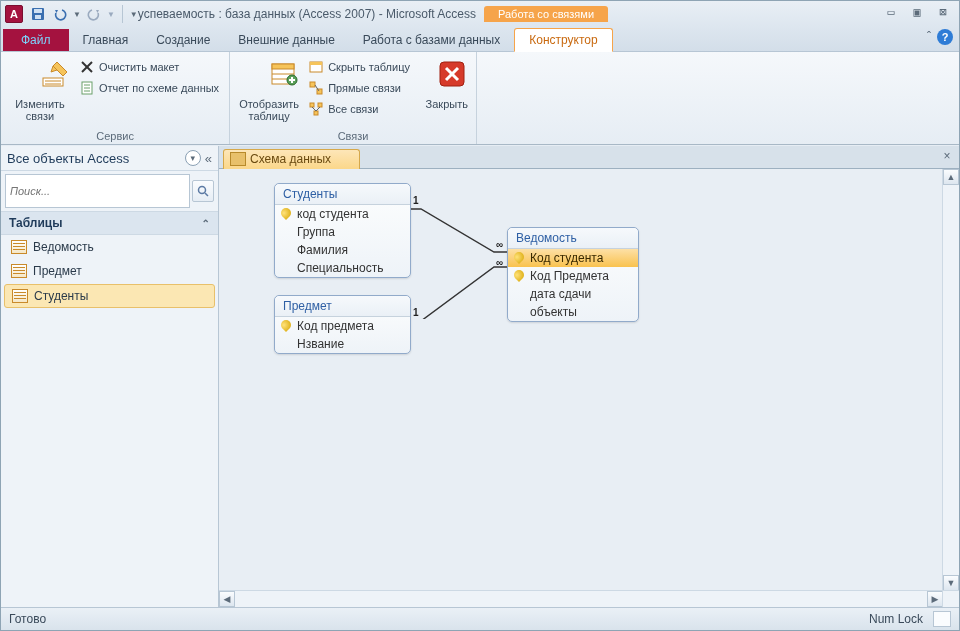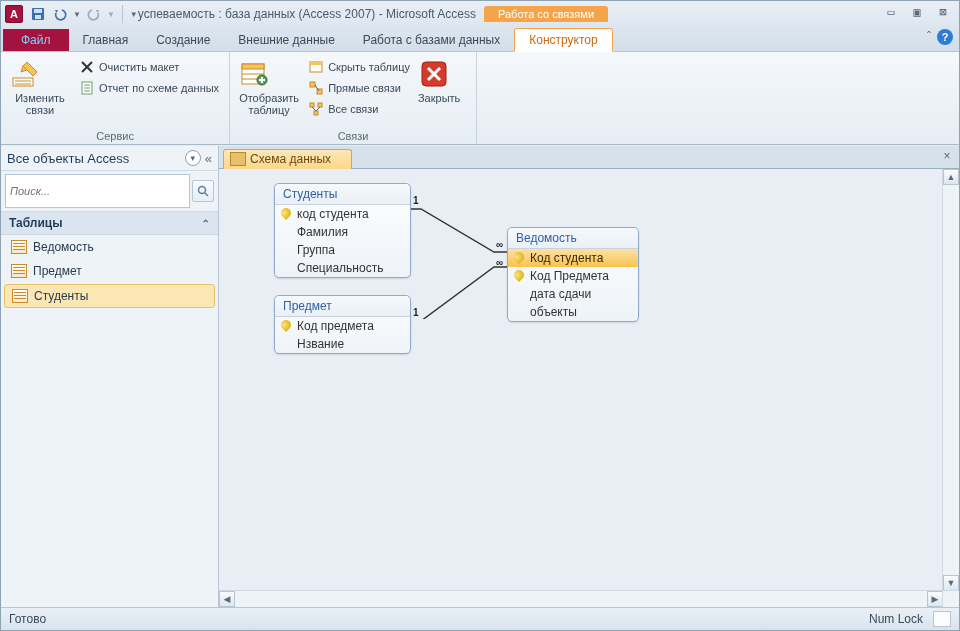--- a/index.html
+++ b/index.html
@@ -22,21 +22,21 @@
 .tab.file{background:#a4123f;color:#7dd3fc;font-weight:normal;padding:4px 18px;margin-left:2px;border-radius:0}
 .tab.context{background:#fff;border:1px solid #f6a44a;border-bottom:1px solid #fff;color:#c96a10;border-radius:3px 3px 0 0;margin-bottom:-1px}
 .help-area{position:absolute;right:6px;top:2px;display:flex;gap:6px;align-items:center}
 .help-area .min-ribbon{color:#5c6b7a}
 .help-area .help{width:16px;height:16px;background:#2e7cd6;color:#fff;border-radius:50%;font-weight:bold;display:flex;align-items:center;justify-content:center;font-size:11px}
 
 .ribbon{height:92px;background:linear-gradient(#f5f8fb,#e6edf4);border-bottom:1px solid #a8b8c6;display:flex}
 .group{border-right:1px solid #c6d2dd;padding:4px 8px 2px 8px;display:flex;flex-direction:column;justify-content:space-between}
 .group-content{display:flex;gap:6px;flex:1}
 .group-label{text-align:center;font-size:11px;color:#5c6b7a;padding-top:2px}
-.big-btn{display:flex;flex-direction:column;align-items:flex-start;justify-content:flex-start;width:62px;text-align:center;font-size:11px;color:#3a4a5a;padding-top:2px;gap:2px}
+.big-btn{display:flex;flex-direction:column;align-items:flex-end;justify-content:flex-start;width:62px;text-align:center;font-size:11px;color:#3a4a5a;padding-top:2px;gap:8px}
 .big-btn .icon{width:32px;height:32px;display:flex;align-items:center;justify-content:center}
 .small-btns{display:flex;flex-direction:column;gap:3px;justify-content:flex-start;padding-top:2px}
 .small-btn{display:flex;align-items:center;gap:4px;font-size:11px;color:#3a4a5a;padding:1px 2px}
 .small-btn .si{width:16px;height:16px;display:flex;align-items:center;justify-content:center}
 
 .body{flex:1;display:flex;min-height:0;border-top:1px solid #e6edf4}
 
 .nav{width:217px;background:#eef3f8;border-right:1px solid #b7c6d4;display:flex;flex-direction:column}
 .nav-header{display:flex;align-items:center;padding:4px 6px;color:#1f3b5a;font-size:13px;border-bottom:1px solid #cdd9e4;gap:4px}
 .nav-header .spacer{flex:1}
@@ -47,21 +47,21 @@
 .nav-cat{background:#dbe5ef;padding:4px 8px;color:#1f3b5a;font-weight:bold;font-size:12px;border-bottom:1px solid #cdd9e4;display:flex;align-items:center}
 .nav-cat .chev{margin-left:auto;font-size:10px;color:#5c6b7a}
 .nav-item{display:flex;align-items:center;gap:6px;padding:5px 10px;font-size:12px;color:#2a3a4a}
 .nav-item .ti{width:16px;height:14px;position:relative}
 .nav-item .ti::before{content:"";position:absolute;inset:0;border:1px solid #c98a2a;background:linear-gradient(#fff,#f5e7c6)}
 .nav-item .ti::after{content:"";position:absolute;top:3px;left:2px;right:2px;height:1px;background:#c98a2a;box-shadow:0 3px 0 #c98a2a,0 6px 0 #c98a2a}
 .nav-item.sel{background:#fbe7b3;border:1px solid #e8c06a;border-radius:3px;margin:1px 3px;padding:4px 7px}
 
 .docwrap{flex:1;display:flex;flex-direction:column;min-width:0}
 .doc-tabs{height:22px;background:#d7e1ea;border-bottom:1px solid #9db0c0;display:flex;align-items:flex-end;padding-left:4px;position:relative}
-.doc-tab{background:linear-gradient(#fde6b8,#fbd78a);border:1px solid #d6a84a;border-bottom:none;border-radius:3px 3px 0 0;padding:2px 20px 3px 6px;font-size:12px;color:#6a4a10;display:flex;gap:4px;margin-bottom:-1px}
+.doc-tab{background:linear-gradient(#fde6b8,#fbd78a);border:1px solid #d6a84a;border-bottom:none;border-radius:3px 3px 0 0;padding:2px 28px 3px 6px;font-size:12px;color:#6a4a10;display:flex;gap:4px;margin-bottom:-1px}
 .doc-tab .dti{width:14px;height:12px;background:#e8c06a;border:1px solid #b88a2a;position:relative}
 .doc-close{position:absolute;right:4px;top:3px;width:16px;height:16px;color:#5c6b7a;text-align:center;font-size:12px}
 .canvas{flex:1;background:#e8eef4;position:relative;overflow:hidden}
 
 .tbox{position:absolute;background:linear-gradient(#fdfefe,#eef3f8);border:1px solid #91aaca;border-radius:5px;box-shadow:0 1px 2px rgba(0,0,0,0.12);min-width:130px}
 .tbox .thdr{padding:3px 8px;color:#2e5fa4;font-size:12px;border-bottom:1px solid #c6d2dd;border-radius:5px 5px 0 0;background:linear-gradient(#f6f9fc,#eaf0f6)}
 .tbox .tfield{padding:2px 8px 2px 22px;font-size:12px;color:#333;position:relative}
 .tbox .tfield.key::before{content:"";position:absolute;left:6px;top:3px;width:10px;height:10px;background:radial-gradient(circle at 35% 35%, #ffe27a, #d6a400);border-radius:50% 50% 50% 0;transform:rotate(-45deg)}
 .tbox .tfield.sel{background:linear-gradient(#fde0a6,#f9c24e);color:#3a2a00}
 
@@ -291,22 +291,22 @@
           <path d="M 190 152 L 202 152 L 275 98 L 288 98" fill="none" stroke="#333" stroke-width="1.4"></path>
         </svg>
         <div class="rel-label" style="left:194px;top:26px">1</div>
         <div class="rel-label" style="left:277px;top:70px">∞</div>
         <div class="rel-label" style="left:194px;top:138px">1</div>
         <div class="rel-label" style="left:277px;top:88px">∞</div>
 
         <div class="tbox" style="left:55px;top:14px;width:135px">
           <div class="thdr">Студенты</div>
           <div class="tfield key">код студента</div>
+          <div class="tfield">Группа</div>
           <div class="tfield">Фамилия</div>
-          <div class="tfield">Группа</div>
           <div class="tfield">Специальность</div>
         </div>
 
         <div class="tbox" style="left:55px;top:126px;width:135px">
           <div class="thdr">Предмет</div>
           <div class="tfield key">Код предмета</div>
           <div class="tfield">Нзвание</div>
         </div>
 
         <div class="tbox" style="left:288px;top:58px;width:127px">

